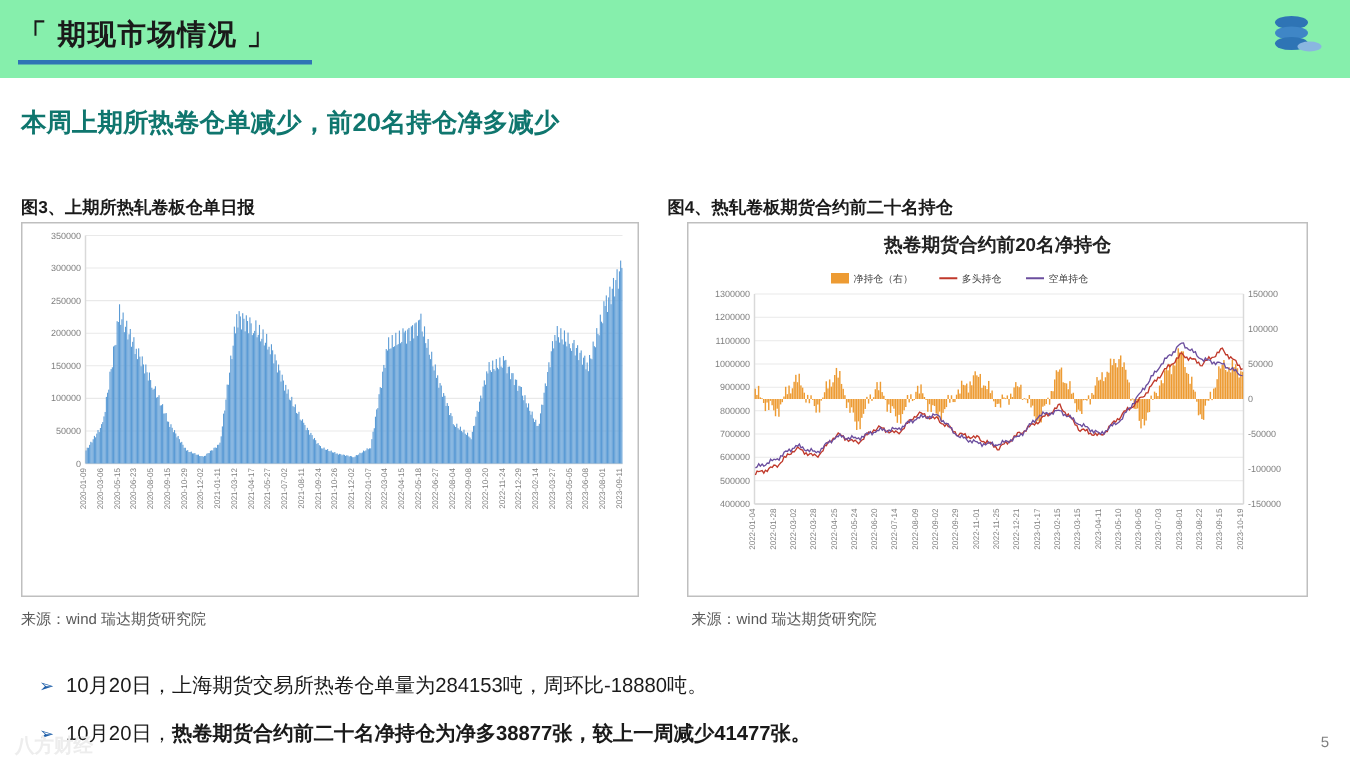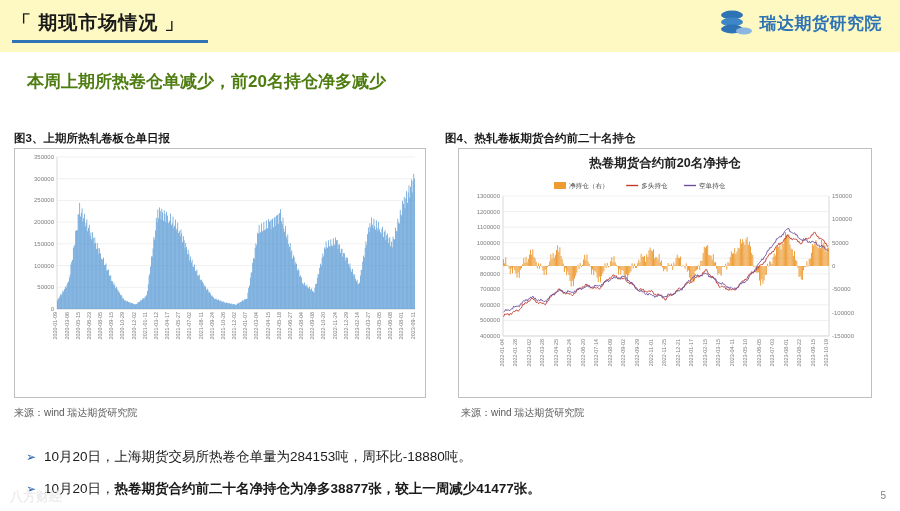--- a/index.html
+++ b/index.html
@@ -4,40 +4,40 @@
 <style>
   html,body{margin:0;padding:0;}
   body{
     width:900px;height:511px;
     background:#ffffff;
     font-family:"Liberation Sans","DejaVu Sans",sans-serif;
     position:relative;overflow:hidden;
   }
   
   .header-bar{
-    position:absolute;left:0;top:0;width:900px;height:52px;background:#fef9c3;
+    position:absolute;left:0;top:0;width:900px;height:52px;background:#86efac;
   }
   .page-title{
     position:absolute;left:12px;top:10px;
     font-size:19px;font-weight:bold;color:#1a1a1a;letter-spacing:1px;
   }
   .title-underline{
     position:absolute;left:12px;top:40px;width:196px;height:3px;background:#2e74b5;
   }
   .logo-wrap{
     position:absolute;right:18px;top:8px;display:flex;align-items:center;gap:7px;
   }
   .logo-mark{width:34px;height:30px;position:relative;}
   .logo-text{
     font-size:17px;font-weight:bold;color:#2e74b5;letter-spacing:0.5px;
   }
   
   .subtitle{
-    position:absolute;left:27px;top:70px;
-    font-size:17px;font-weight:bold;color:#4d7c0f;
+    position:absolute;left:14px;top:70px;
+    font-size:17px;font-weight:bold;color:#0f766e;
   }
   
   .card{
     position:absolute;border:1px solid #bfbfbf;background:#fff;
   }
   .card-cap{
     position:absolute;font-size:11.5px;font-weight:bold;color:#1a1a1a;
   }
   .src{
     position:absolute;font-size:10px;color:#595959;
@@ -86,21 +86,20 @@
   <div class="title-underline"></div>
   <div class="logo-wrap">
     <span class="logo-mark">
       <svg width="34" height="30" viewBox="0 0 34 30">
         <ellipse cx="13" cy="7" rx="11" ry="4.4" fill="#2e74b5"></ellipse>
         <ellipse cx="13" cy="14" rx="11" ry="4.4" fill="#3f86c6"></ellipse>
         <ellipse cx="13" cy="21" rx="11" ry="4.4" fill="#2e74b5"></ellipse>
         <ellipse cx="25" cy="23" rx="8" ry="3.4" fill="#8ab6e0"></ellipse>
       </svg>
     </span>
-    <span class="logo-text">瑞达期货研究院</span>
   </div>
 </div>
 
 <div class="subtitle">本周上期所热卷仓单减少，前20名持仓净多减少</div>
 
 <div class="card-cap" id="cap1">图3、上期所热轧卷板仓单日报</div>
 <div class="card" id="card1">
   <svg id="svg1" width="408" height="222" viewBox="0 0 408 222">
       <line x1="42" y1="160" x2="400" y2="160" class="grid"></line>
       <text x="39" y="162" text-anchor="end" class="tick-txt-l">0</text>

